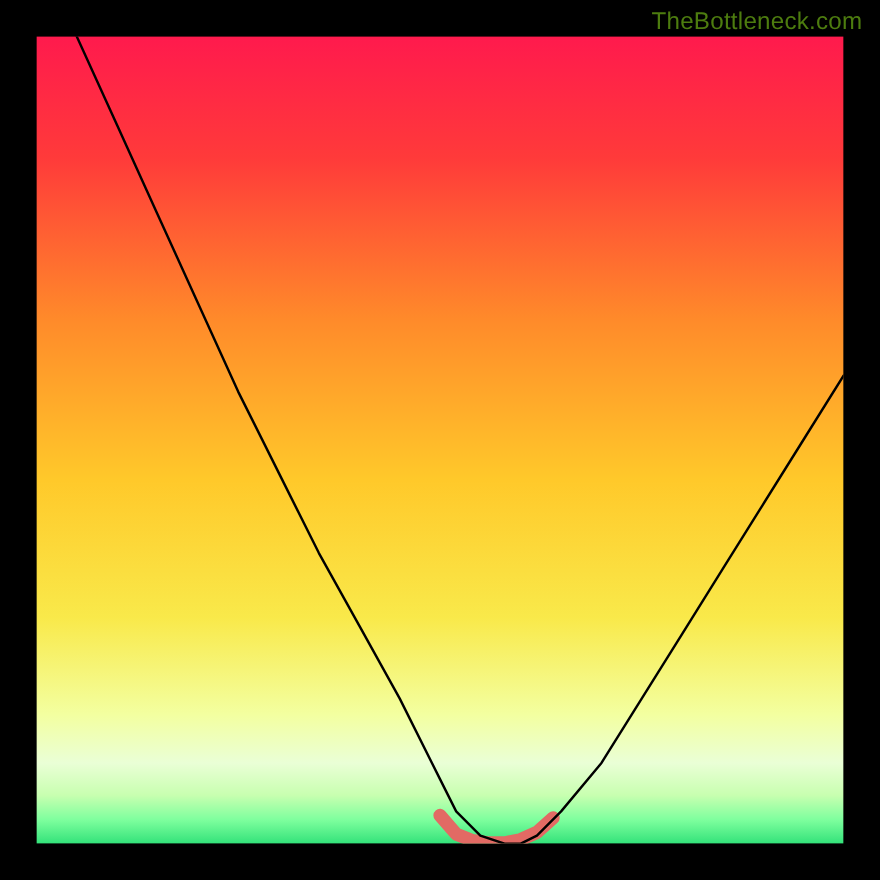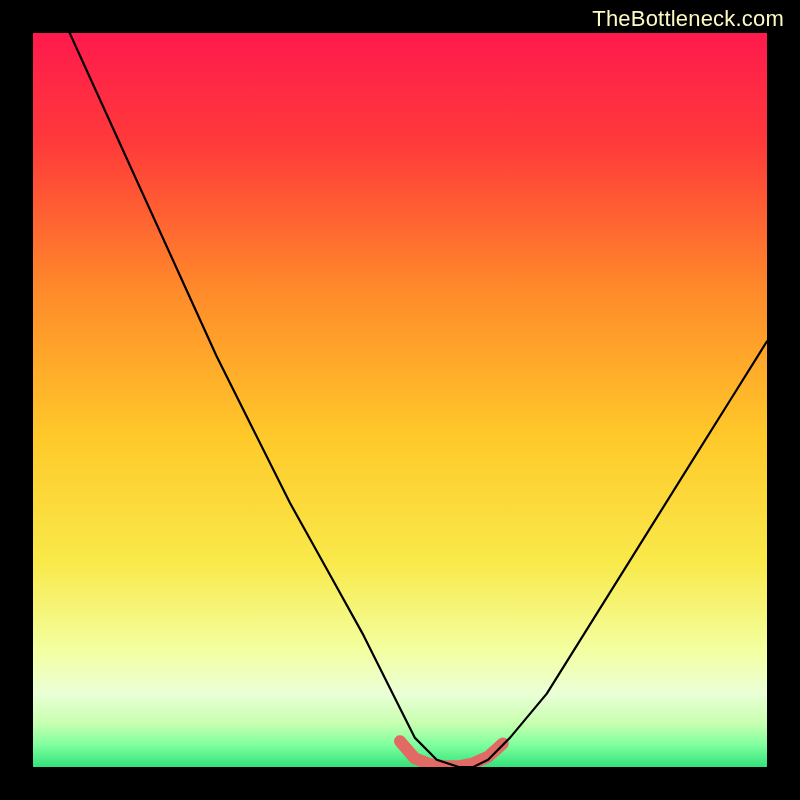--- a/index.html
+++ b/index.html
@@ -32,21 +32,21 @@
     inset: 0;
   }
   svg.curves {
     position: absolute;
     inset: 0;
   }
   .watermark {
     position: absolute;
     top: 6px;
     right: 16px;
-    color: #fef9c3;
+    color: #4d7c0f;
     font-size: 22px;
     letter-spacing: 0.2px;
   }
 </style>
 </head>
 <body>
 
 <div class="frame">
   <div class="watermark">TheBottleneck.com</div>
 

